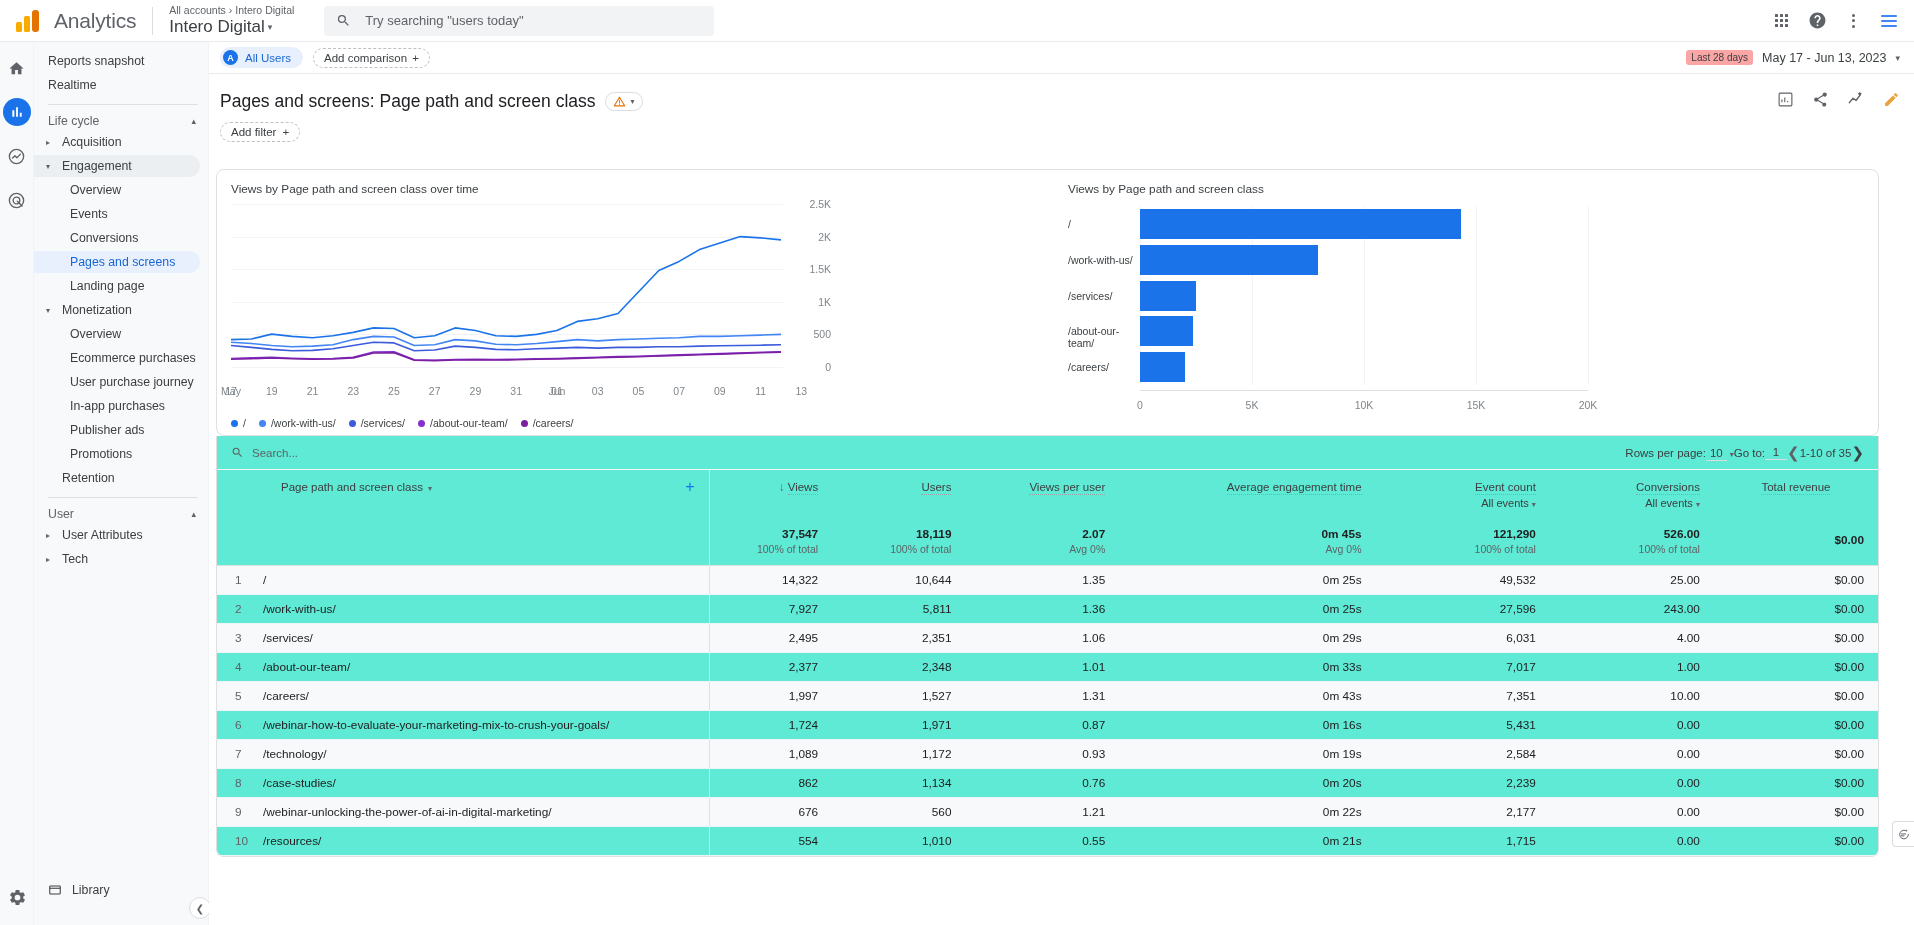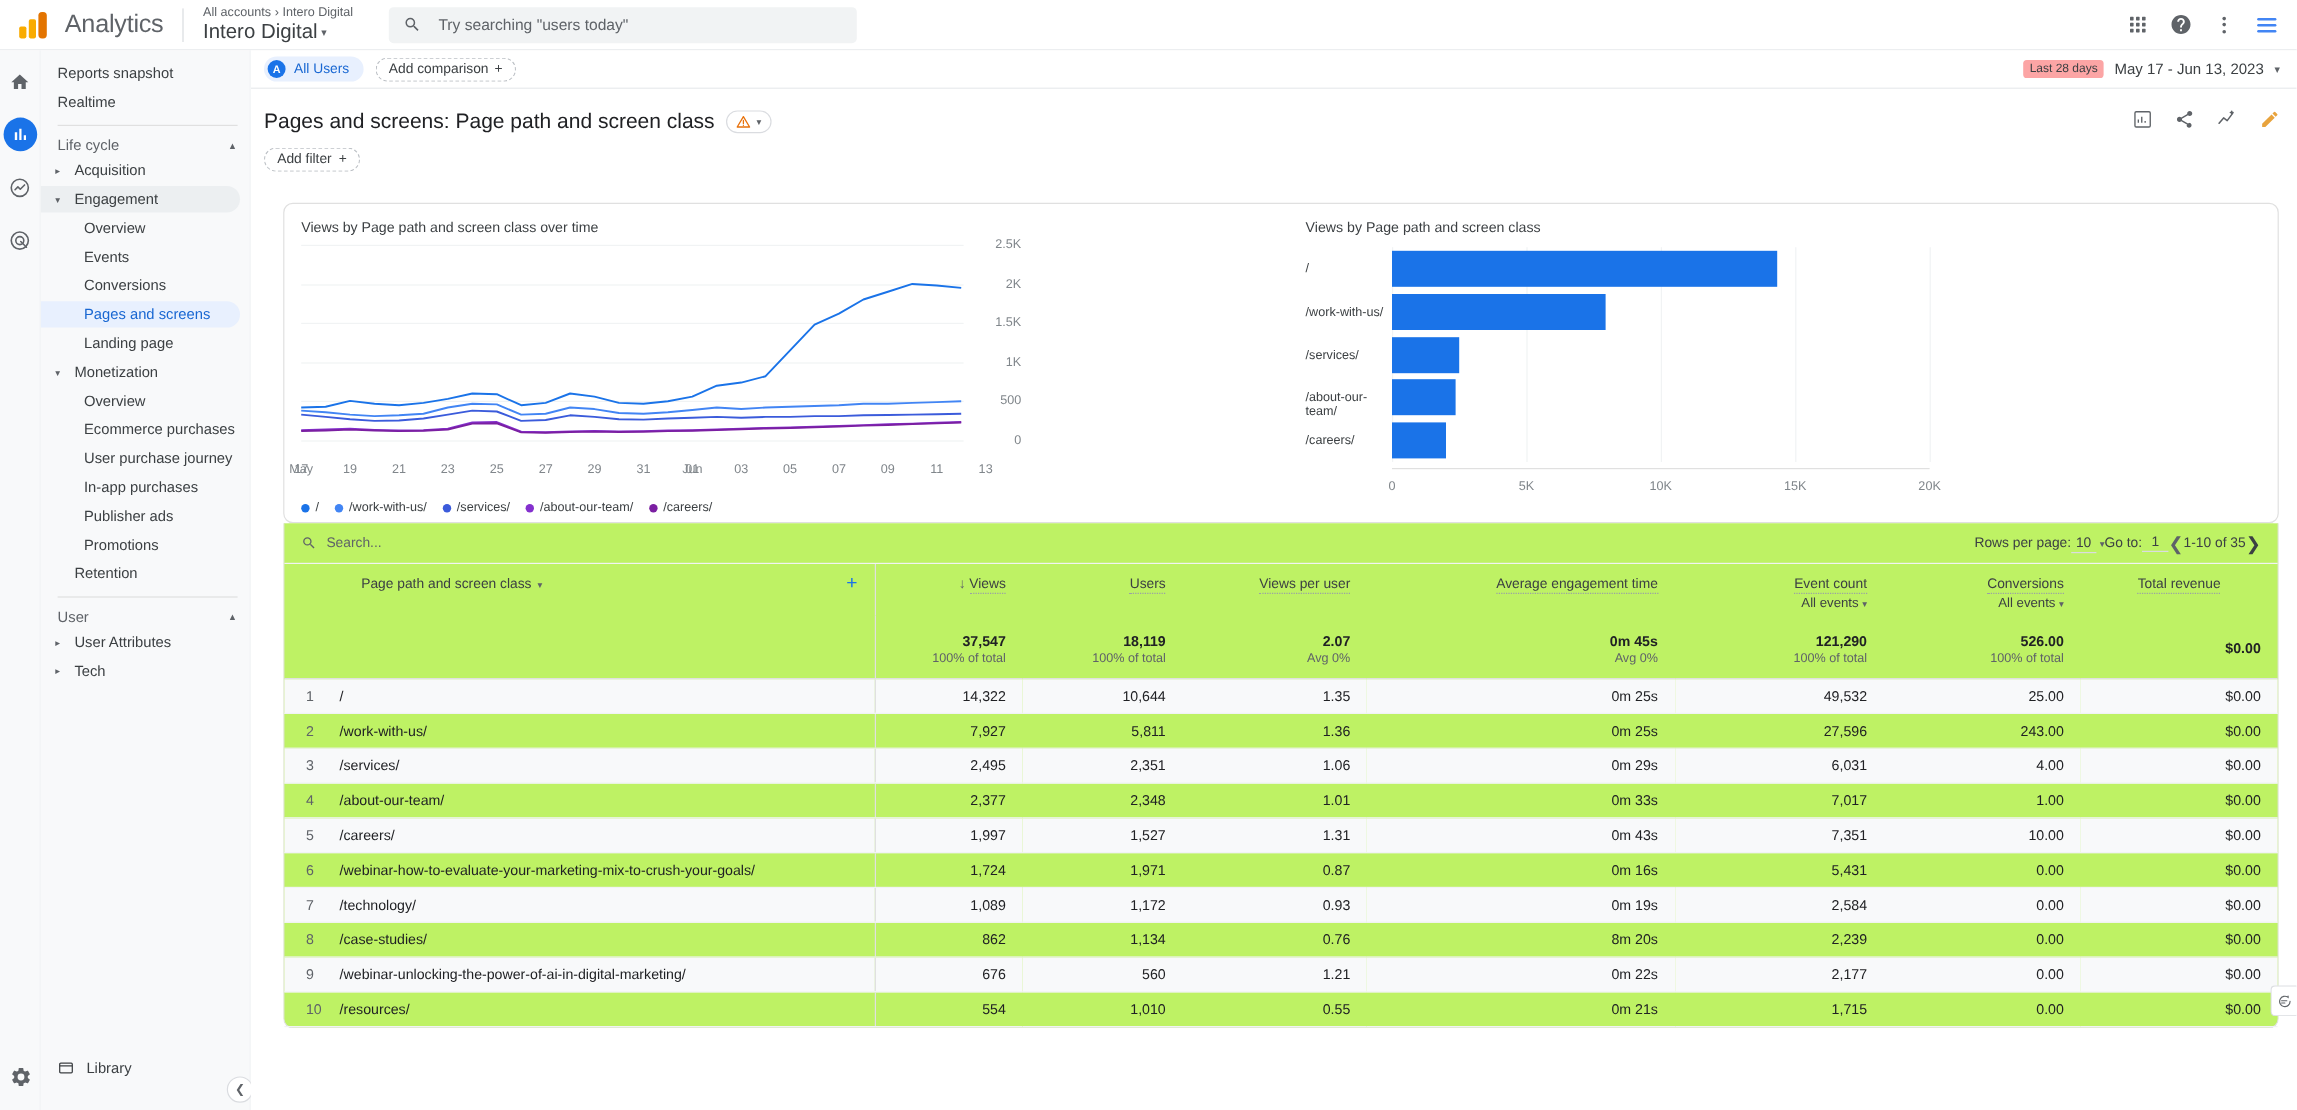--- a/index.html
+++ b/index.html
@@ -116,21 +116,21 @@
   .legend .dot { width:7px;height:7px;border-radius:50%; display:block;}
 
   .barchart-area { position:relative; width: 500px; height: 190px; margin-top:10px; }
   .bar-lbl { position:absolute; left:0; width:66px; font-size:10.5px; color:#3c4043; line-height:12px; }
   .bar { position:absolute; left:72px; height:30px; background:#1a73e8; }
   .bar-grid { position:absolute; top:0; bottom:26px; width:1px; background:#f1f3f4;}
   .bar-axis { position:absolute; bottom:20px; left:72px; right:0; height:1px; background:#e0e0e0;}
   .bar-xlbl { position:absolute; bottom:0; font-size:10.5px; color:#80868b; transform:translateX(-50%);}
 
   
-  .tablecard { border:1px solid #e0e0e0; border-top:none; border-radius:0 0 8px 8px; background:#bef264; }
+  .tablecard { border:1px solid #e0e0e0; border-top:none; border-radius:0 0 8px 8px; background:#5eead4; }
   .table-top { display:flex; align-items:center; height:34px; padding: 0 14px; border-bottom:1px solid #f1f3f4;}
   .tsearch { display:flex; align-items:center; gap:8px; font-size:11.5px; color:#5f6368;}
   .pager { margin-left:auto; display:flex; align-items:center; font-size:11.5px; color:#3c4043;}
   .pager .val { border-bottom:1px solid #dadce0; padding: 0 4px 1px 4px; min-width:22px; text-align:center; cursor:pointer;}
   .pager .cv { font-size:8px; color:#5f6368; margin-left:3px;}
   .pager .arrowbtn { color:#5f6368; cursor:pointer; font-size:15px; }
   .pager .arrowbtn.on { color:#3c4043; }
 
   table { width:100%; border-collapse: collapse; }
   thead th { font-size:11.5px; font-weight:400; color:#3c4043; padding: 11px 14px 4px 14px; text-align:right; vertical-align: top;}
@@ -367,21 +367,21 @@
             <path d="M3 17.25V21h3.75L17.81 9.94l-3.75-3.75L3 17.25zM20.71 7.04a1 1 0 000-1.41l-2.34-2.34a1 1 0 00-1.41 0l-1.83 1.83 3.75 3.75 1.83-1.83z"></path>
           </svg></div>
     </div>
   </div>
 
   <div class="addfilter">
     <span>Add filter</span>
     <span>+</span>
   </div>
 
-  <div class="cards-wrap" style="left:27px; top:127px; width:1663px;">
+  <div class="cards-wrap" style="left:7px; top:127px; width:1663px;">
 
     <div class="charts-card">
       <div class="chart-half" style="width:838px; border-right:0;">
         <div class="chart-title">Views by Page path and screen class over time</div>
         <div class="linechart-area" id="linechart" style="width:606px;">
             <div class="gridline" style="top: 0px;"></div>
             <div class="ylab" style="top: 0px;">2.5K</div>
             <div class="gridline" style="top: 32.6px;"></div>
             <div class="ylab" style="top: 32.6px;">2K</div>
             <div class="gridline" style="top: 65.2px;"></div>
@@ -629,21 +629,21 @@
               <td>0m 19s</td>
               <td>2,584</td>
               <td>0.00</td>
               <td>$0.00</td>
             </tr>
             <tr>
               <td class="dimcol"><span class="idx">8</span><span>/case-studies/</span></td>
               <td class="colsep">862</td>
               <td>1,134</td>
               <td>0.76</td>
-              <td>8m 20s</td>
+              <td>0m 20s</td>
               <td>2,239</td>
               <td>0.00</td>
               <td>$0.00</td>
             </tr>
             <tr>
               <td class="dimcol"><span class="idx">9</span><span>/webinar-unlocking-the-power-of-ai-in-digital-marketing/</span></td>
               <td class="colsep">676</td>
               <td>560</td>
               <td>1.21</td>
               <td>0m 22s</td>

